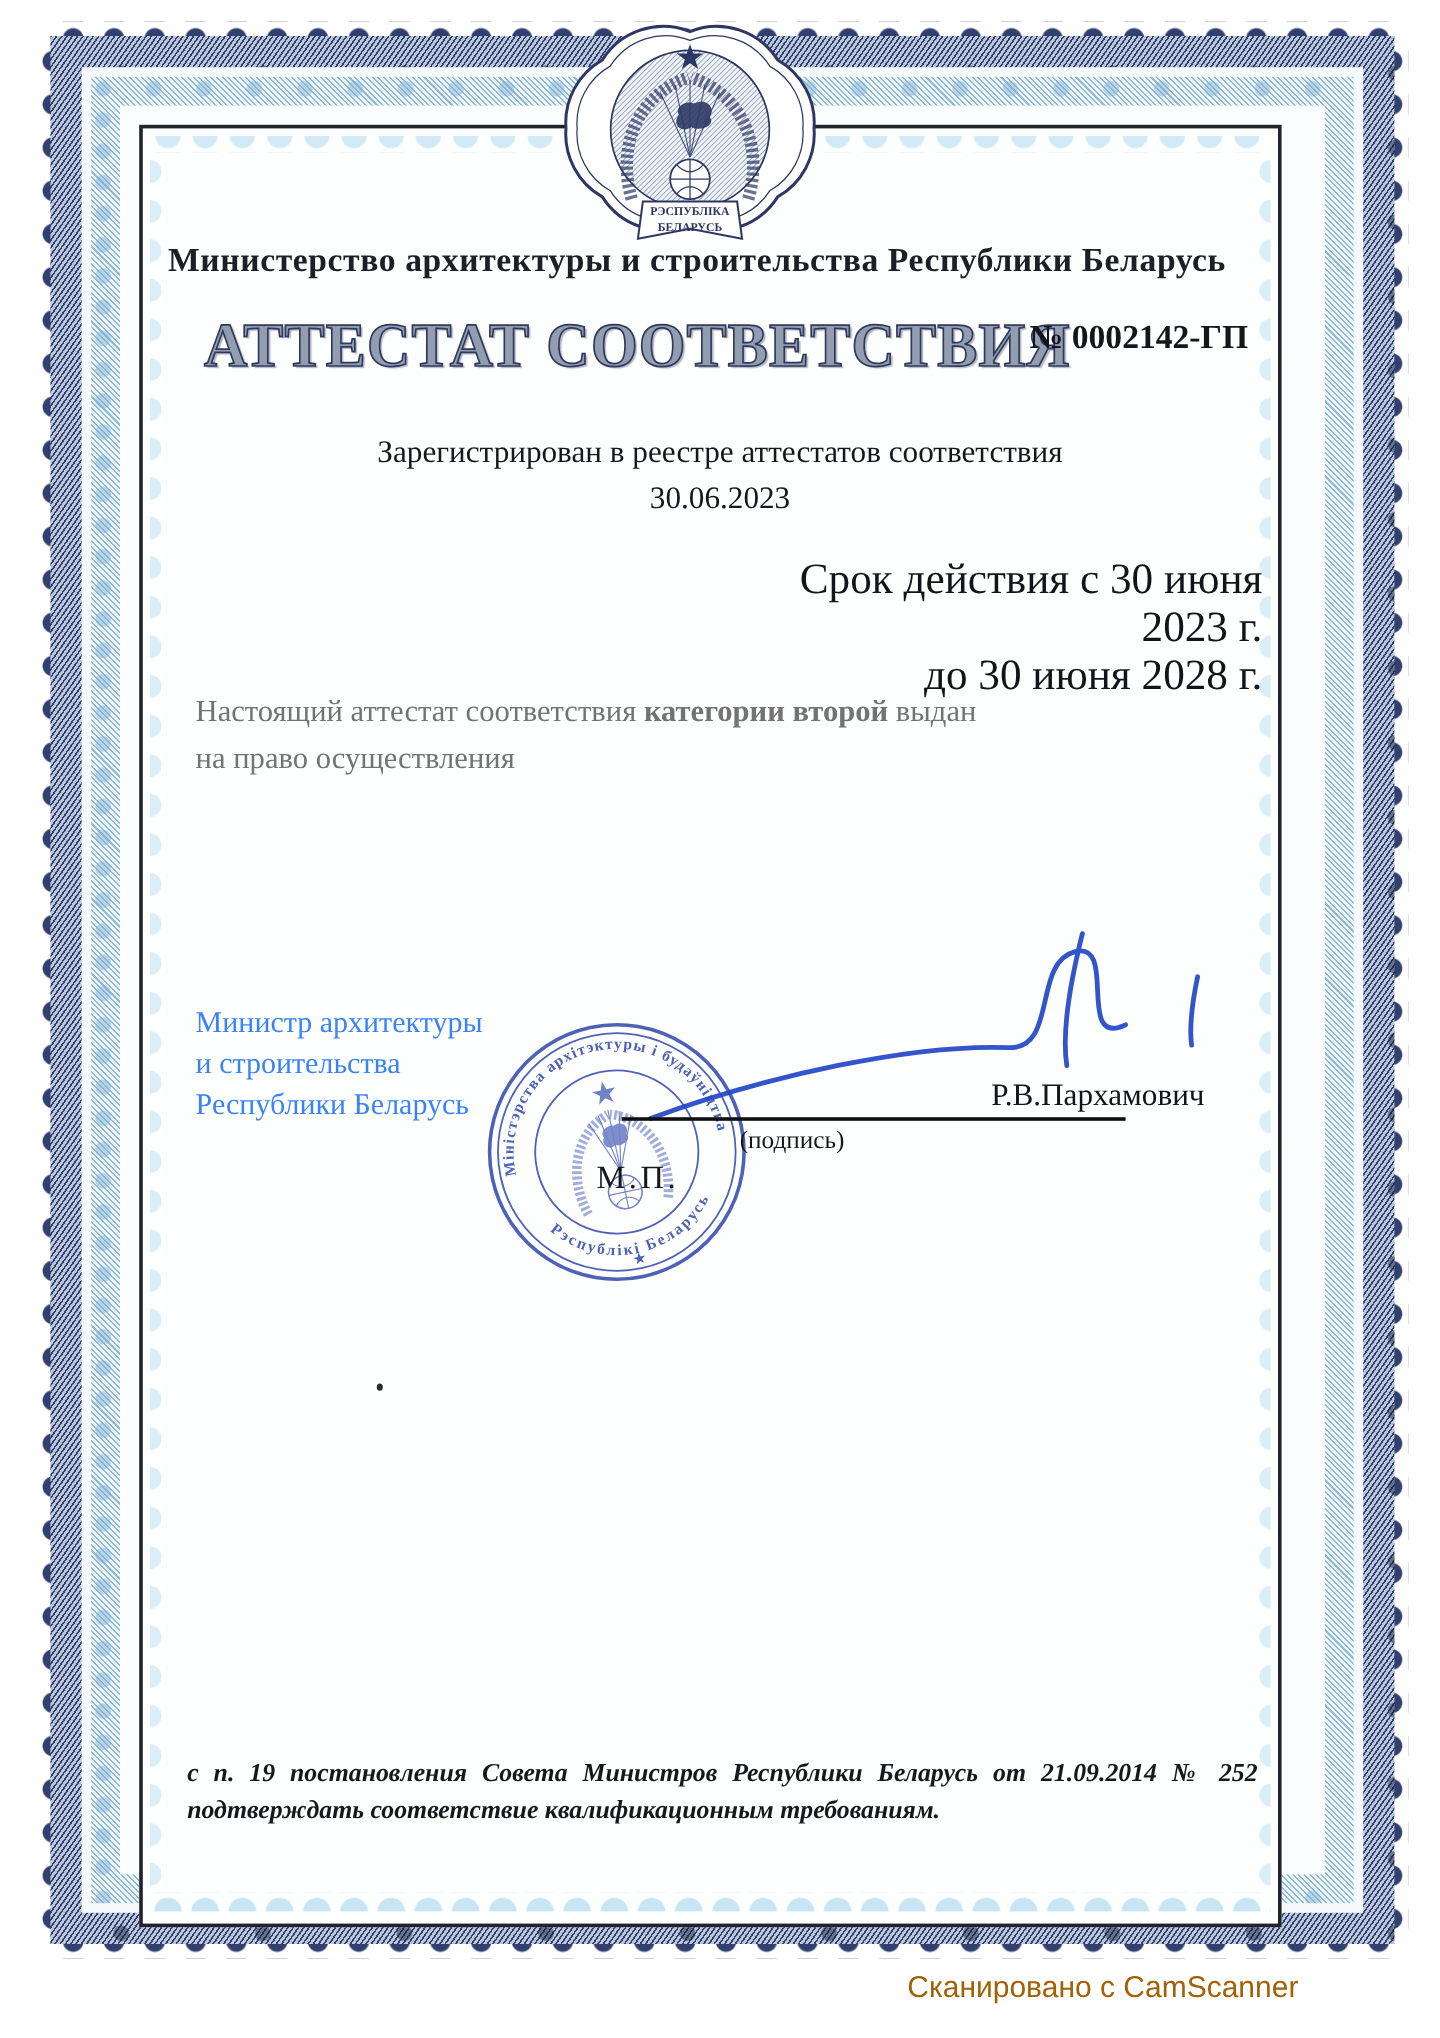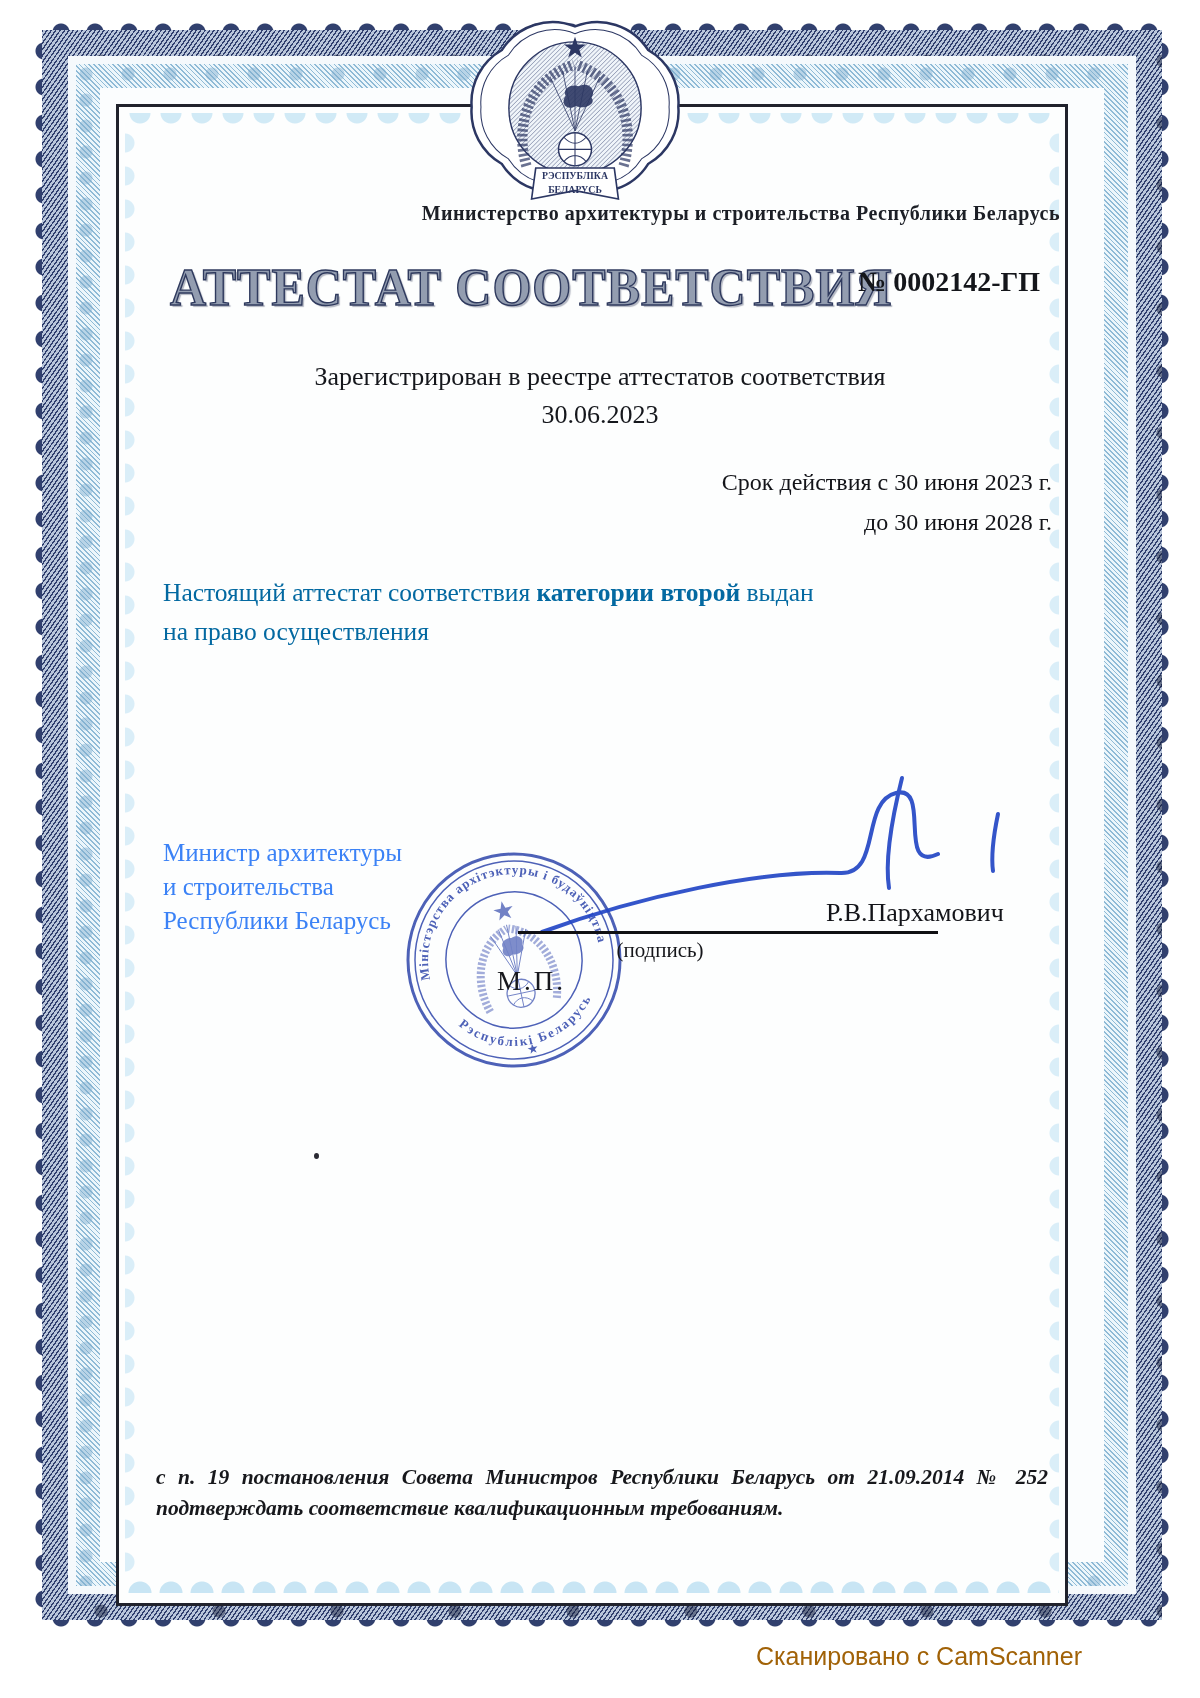--- a/index.html
+++ b/index.html
@@ -43,30 +43,30 @@
       background:radial-gradient(circle at 15px 16px,#bfe1f2 11px,transparent 12px);
       background-size:31px 16px;}
   .insc-left{left:125px;top:127px;width:14px;height:1450px;
       background:radial-gradient(circle at 0px 16px,#d4ebf7 9px,transparent 10px);
       background-size:14px 33px;}
   .insc-right{left:1045px;top:127px;width:14px;height:1450px;
       background:radial-gradient(circle at 14px 16px,#d4ebf7 9px,transparent 10px);
       background-size:14px 33px;}
 
   
-  .ministry{left:140px;top:202px;width:920px;text-align:right;
-      font-size:20px;font-weight:bold;letter-spacing:.5px;color:#1c1f26;}
+  .ministry{left:140px;top:202px;width:920px;text-align:left;
+      font-size:28px;font-weight:bold;letter-spacing:.5px;color:#1c1f26;}
   .cert-title{left:170px;top:258px;font-size:50px;font-weight:bold;letter-spacing:1px;
       color:#939db0;-webkit-text-stroke:1.4px #2f3a5e;
       text-shadow:2px 2px 1px rgba(40,50,80,.35);white-space:nowrap;transform:scaleY(1.04);}
   .cert-number{left:858px;top:266px;font-size:28px;font-weight:bold;color:#14161b;white-space:nowrap;}
   .reg-line{left:140px;top:362px;width:920px;text-align:center;font-size:26px;color:#15171c;}
   .reg-date{left:140px;top:400px;width:920px;text-align:center;font-size:26px;color:#15171c;}
-  .validity{left:600px;top:462px;width:452px;text-align:right;font-size:24px;line-height:40px;color:#131419;}
-  .bodytext{left:163px;top:574px;width:856px;font-size:25.5px;line-height:38.5px;color:#0369a1;}
+  .validity{left:600px;top:462px;width:452px;text-align:right;font-size:36px;line-height:40px;color:#131419;}
+  .bodytext{left:163px;top:574px;width:856px;font-size:25.5px;line-height:38.5px;color:#737373;}
   .bodytext .bold{font-weight:bold;}
   .minister{left:163px;top:836px;font-size:25px;line-height:34px;color:#3b82f6;}
   .sig-line{left:518px;top:931px;width:420px;height:3px;background:#101013;}
   .sig-caption{left:545px;top:938px;width:230px;text-align:center;font-size:21px;color:#15161a;}
   .minister-name{left:826px;top:898px;font-size:26px;color:#131419;white-space:nowrap;}
   .seal-mark{left:497px;top:966px;font-size:27px;letter-spacing:3px;color:#17181d;}
   .ink-dot{left:314px;top:1153px;width:5px;height:6px;border-radius:50%;background:#2a2a33;}
   .footer{left:156px;top:1462px;width:892px;font-size:21.5px;font-weight:bold;
       font-style:italic;line-height:31px;color:#17181c;}
   .jl{text-align:justify;text-align-last:justify;}

